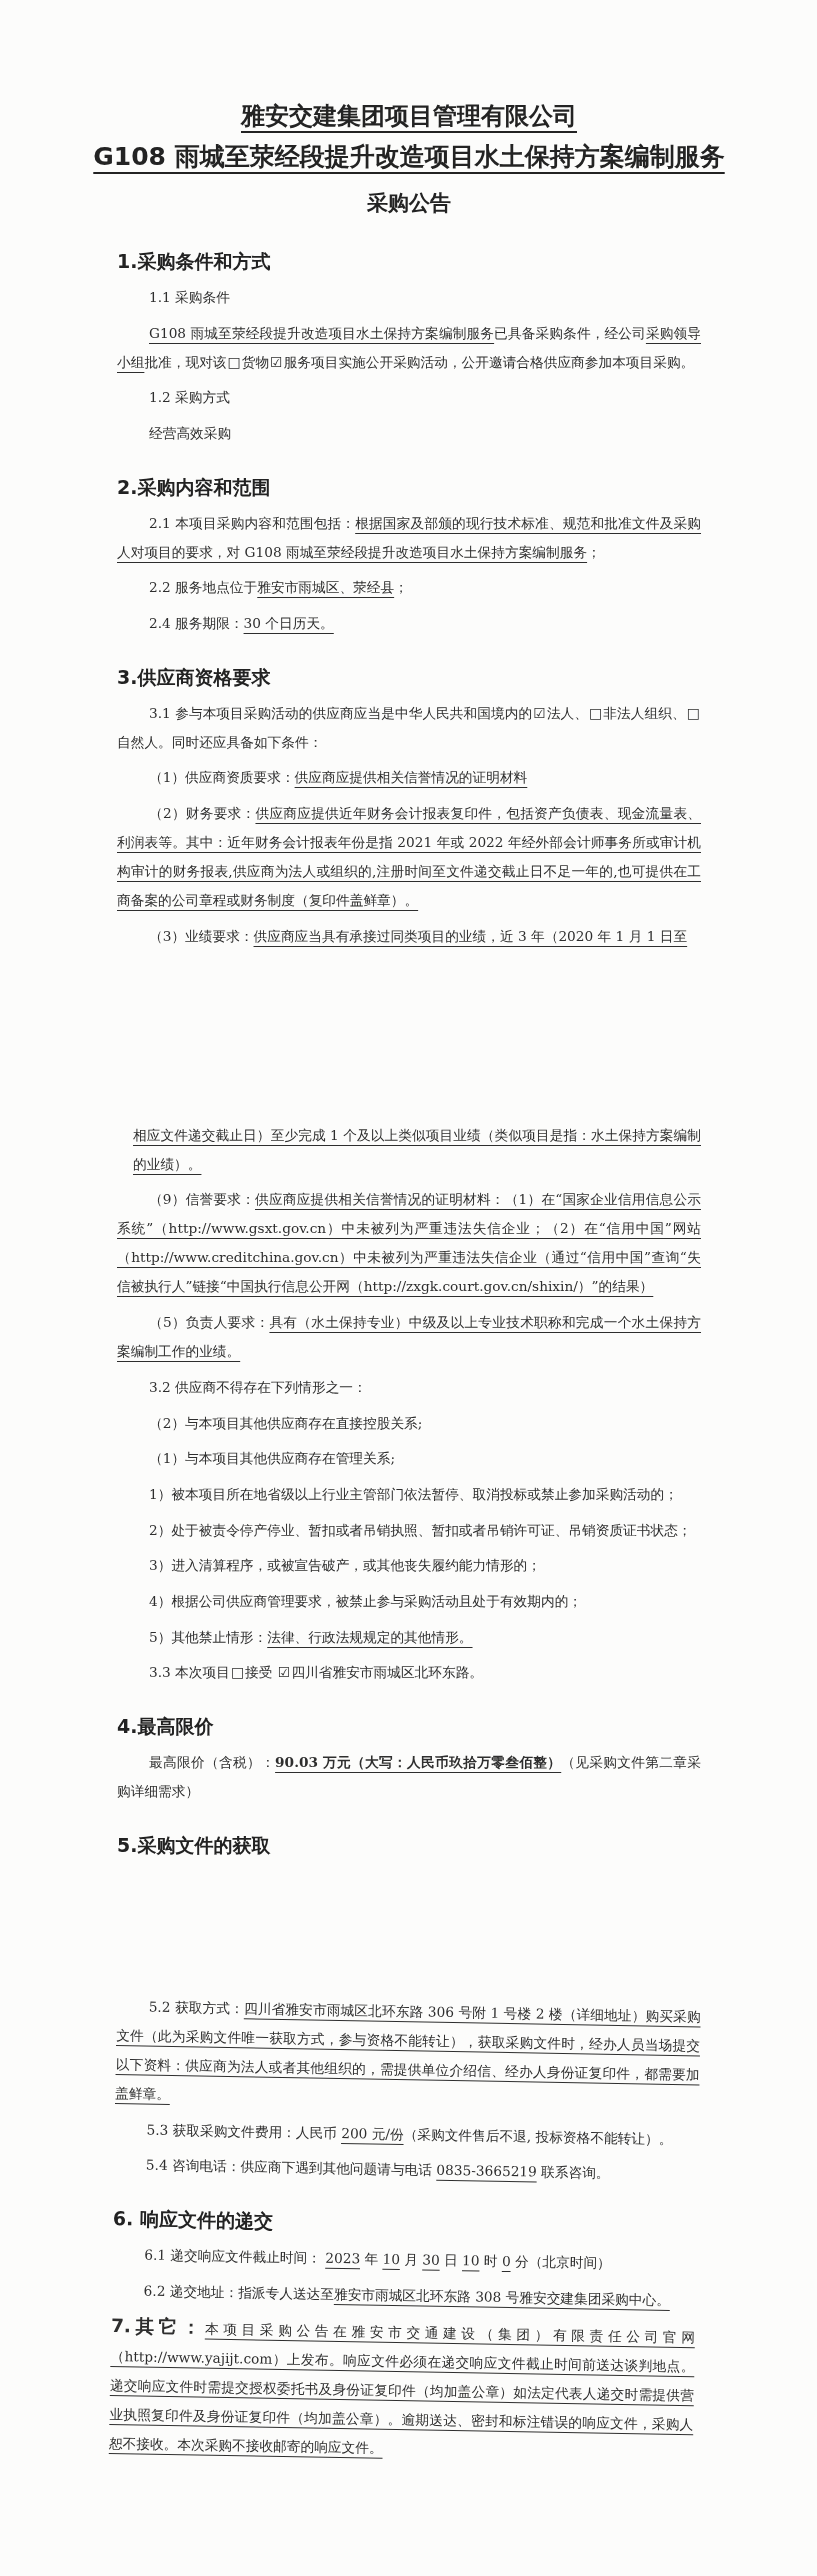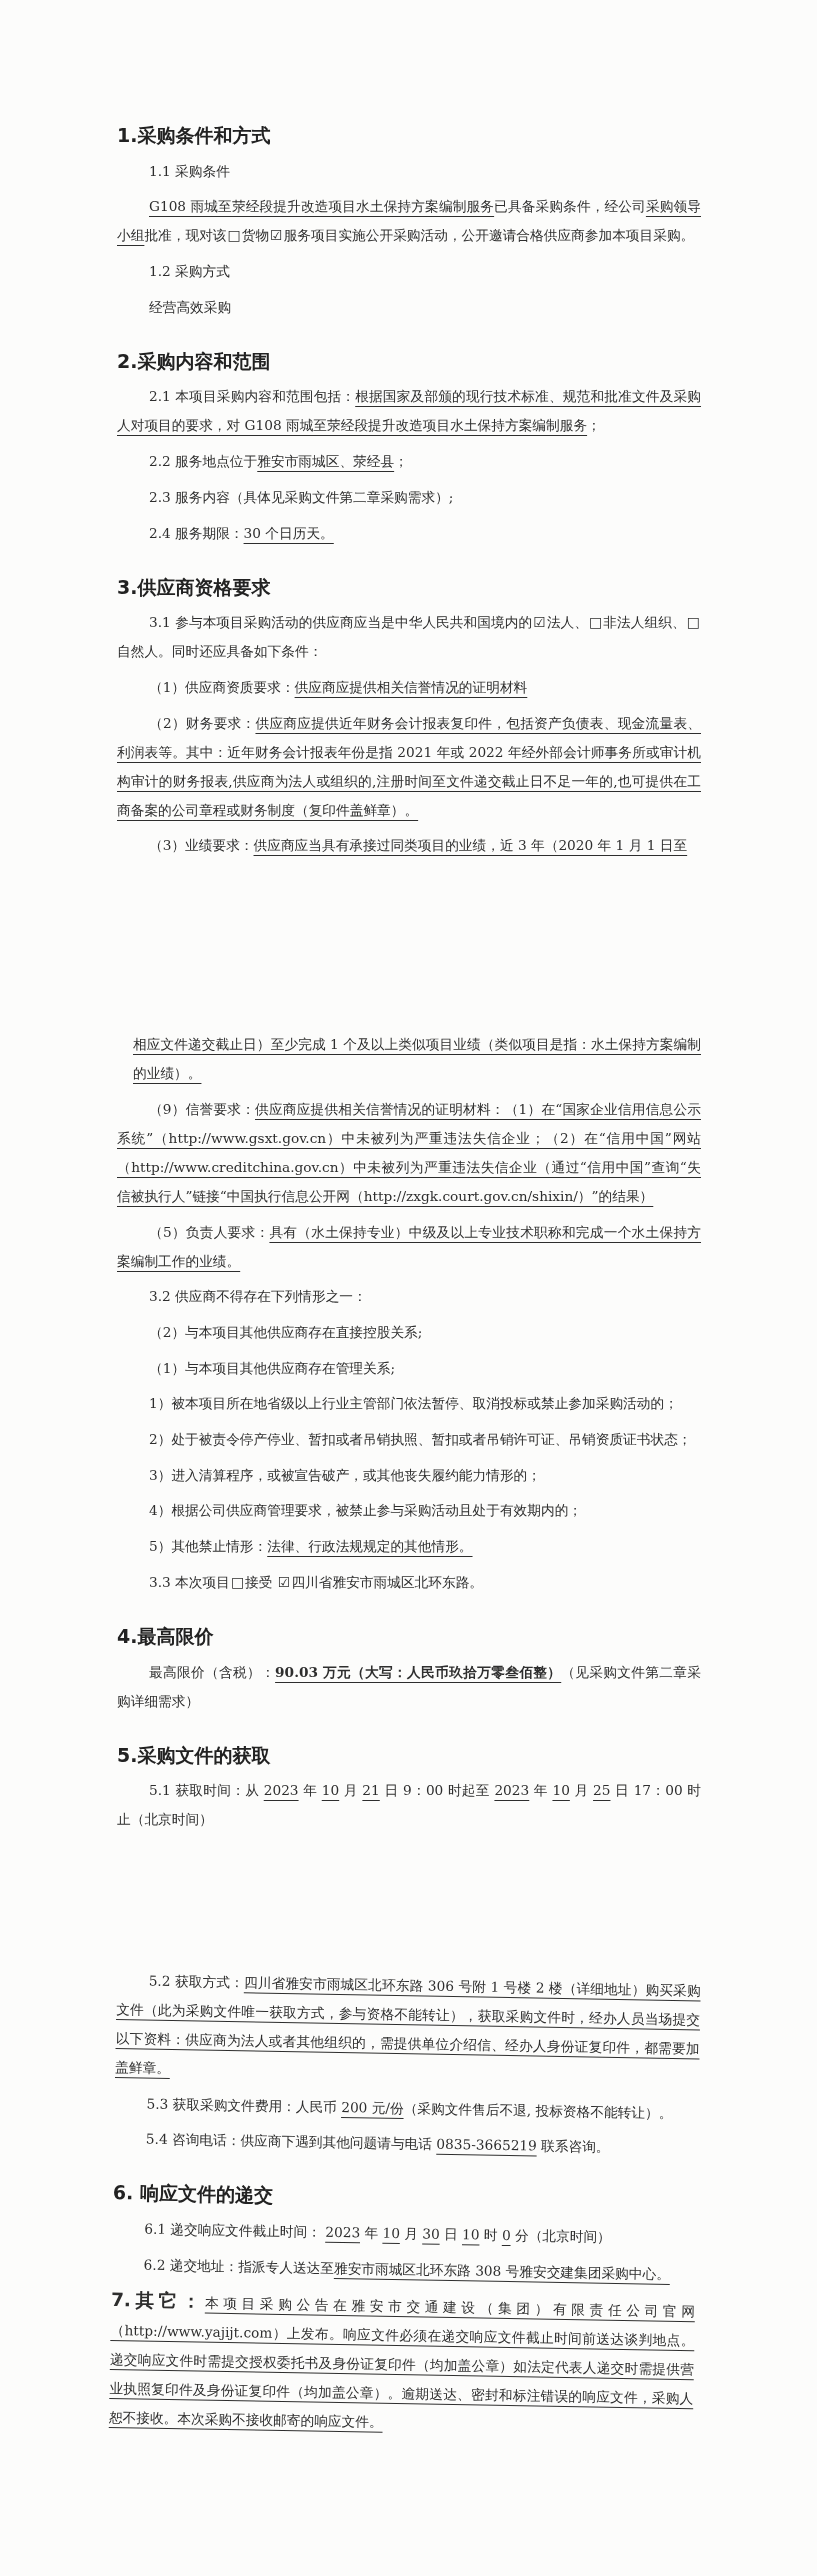--- a/index.html
+++ b/index.html
@@ -38,31 +38,35 @@
   }
   .cb{font-family:"DejaVu Sans","Liberation Sans",sans-serif;font-size:14px;padding:0 1px;}
   
   .skew{transform:rotate(1.02deg);transform-origin:0 0;}
 </style>
 </head>
 <body>
 
 <div class="doc">
 
+  <div>
+    <div class="t1">雅安交建集团项目管理有限公司</div>
+    <div class="t2">G108 雨城至荥经段提升改造项目水土保持方案编制服务</div>
+    <div class="t3">采购公告</div>
+  </div>
 
   <div id="blocks-main">
       <div class="h">1.采购条件和方式</div>
       <div class="blk ind"><span class="">1.1 采购条件</span></div>
       <div class="blk ind"><span class="u ">G108 雨城至荥经段提升改造项目水土保持方案编制服务</span><span class="">已具备采购条件，经公司</span><span class="u ">采购领导小组</span><span class="">批准，现对该</span><span class="cb">□</span><span class="">货物</span><span class="cb">☑</span><span class="">服务项目实施公开采购活动，公开邀请合格供应商参加本项目采购。</span></div>
       <div class="blk ind"><span class="">1.2 采购方式</span></div>
       <div class="blk ind"><span class="">经营高效采购</span></div>
       <div class="h">2.采购内容和范围</div>
       <div class="blk ind"><span class="">2.1 本项目采购内容和范围包括：</span><span class="u ">根据国家及部颁的现行技术标准、规范和批准文件及采购人对项目的要求，对 G108 雨城至荥经段提升改造项目水土保持方案编制服务</span><span class="">；</span></div>
       <div class="blk ind"><span class="">2.2 服务地点位于</span><span class="u ">雅安市雨城区、荥经县</span><span class="">；</span></div>
-      <div class="blk ind"><span class="">2.3 服务内容（具体见采购文件第二章采购需求）;</span></div>
       <div class="blk ind"><span class="">2.4 服务期限：</span><span class="u ">30 个日历天。</span></div>
       <div class="h">3.供应商资格要求</div>
       <div class="blk ind"><span class="">3.1 参与本项目采购活动的供应商应当是中华人民共和国境内的</span><span class="cb">☑</span><span class="">法人、</span><span class="cb">□</span><span class="">非法人组织、</span><span class="cb">□</span><span class="">自然人。同时还应具备如下条件：</span></div>
       <div class="blk ind"><span class="">（1）供应商资质要求：</span><span class="u ">供应商应提供相关信誉情况的证明材料</span></div>
       <div class="blk ind"><span class="">（2）财务要求：</span><span class="u ">供应商应提供近年财务会计报表复印件，包括资产负债表、现金流量表、利润表等。其中：近年财务会计报表年份是指 2021 年或 2022 年经外部会计师事务所或审计机构审计的财务报表,供应商为法人或组织的,注册时间至文件递交截止日不足一年的,也可提供在工商备案的公司章程或财务制度（复印件盖鲜章）。</span></div>
       <div class="blk ind"><span class="">（3）业绩要求：</span><span class="u ">供应商应当具有承接过同类项目的业绩，近 3 年（2020 年 1 月 1 日至</span></div>
       <div class="blk pb"><span class="u ">相应文件递交截止日）至少完成 1 个及以上类似项目业绩（类似项目是指：水土保持方案编制的业绩）。</span></div>
       <div class="blk ind"><span class="">（9）信誉要求：</span><span class="u ">供应商应提供相关信誉情况的证明材料：（1）在“国家企业信用信息公示系统”（http://www.gsxt.gov.cn）中未被列为严重违法失信企业；（2）在“信用中国”网站（http://www.creditchina.gov.cn）中未被列为严重违法失信企业（通过“信用中国”查询“失信被执行人”链接“中国执行信息公开网（http://zxgk.court.gov.cn/shixin/）”的结果）</span></div>
       <div class="blk ind"><span class="">（5）负责人要求：</span><span class="u ">具有（水土保持专业）中级及以上专业技术职称和完成一个水土保持方案编制工作的业绩。</span></div>
       <div class="blk ind"><span class="">3.2 供应商不得存在下列情形之一：</span></div>
@@ -70,21 +74,20 @@
       <div class="blk ind"><span class="">（1）与本项目其他供应商存在管理关系;</span></div>
       <div class="blk ind"><span class="">1）被本项目所在地省级以上行业主管部门依法暂停、取消投标或禁止参加采购活动的；</span></div>
       <div class="blk ind"><span class="">2）处于被责令停产停业、暂扣或者吊销执照、暂扣或者吊销许可证、吊销资质证书状态；</span></div>
       <div class="blk ind"><span class="">3）进入清算程序，或被宣告破产，或其他丧失履约能力情形的；</span></div>
       <div class="blk ind"><span class="">4）根据公司供应商管理要求，被禁止参与采购活动且处于有效期内的；</span></div>
       <div class="blk ind"><span class="">5）其他禁止情形：</span><span class="u ">法律、行政法规规定的其他情形。</span></div>
       <div class="blk ind"><span class="">3.3 本次项目</span><span class="cb">□</span><span class="">接受 </span><span class="cb">☑</span><span class="">四川省雅安市雨城区北环东路。</span></div>
       <div class="h">4.最高限价</div>
       <div class="blk ind"><span class="">最高限价（含税）：</span><span class="u b ">90.03 万元（大写：人民币玖拾万零叁佰整）</span><span class="">（见采购文件第二章采购详细需求）</span></div>
       <div class="h">5.采购文件的获取</div>
-      <div class="blk ind"><span class="">5.1 获取时间：从 </span><span class="u ">2023</span><span class=""> 年 </span><span class="u ">10</span><span class=""> 月 </span><span class="u ">21</span><span class=""> 日 9：00 时起至 </span><span class="u ">2023</span><span class=""> 年 </span><span class="u ">10</span><span class=""> 月 </span><span class="u ">25</span><span class=""> 日 17：00 时止（北京时间）</span></div>
     </div>
 
   <div class="skew">
     <div id="blocks-skew">
         <div class="blk ind pb2"><span class="">5.2 获取方式：</span><span class="u ">四川省雅安市雨城区北环东路 306 号附 1 号楼 2 楼（详细地址）购买采购文件（此为采购文件唯一获取方式，参与资格不能转让），获取采购文件时，经办人员当场提交以下资料：供应商为法人或者其他组织的，需提供单位介绍信、经办人身份证复印件，都需要加盖鲜章。</span></div>
         <div class="blk ind"><span class="">5.3 获取采购文件费用：人民币 </span><span class="u ">200 元/份</span><span class="">（采购文件售后不退, 投标资格不能转让）。</span></div>
         <div class="blk ind"><span class="">5.4 咨询电话：供应商下遇到其他问题请与电话 </span><span class="u ">0835-3665219</span><span class=""> 联系咨询。</span></div>
         <div class="h">6. 响应文件的递交</div>
         <div class="blk ind"><span class="">6.1 递交响应文件截止时间： </span><span class="u ">2023</span><span class=""> 年 </span><span class="u ">10</span><span class=""> 月 </span><span class="u ">30</span><span class=""> 日 </span><span class="u ">10</span><span class=""> 时 </span><span class="u ">0</span><span class=""> 分（北京时间）</span></div>
         <div class="blk ind"><span class="">6.2 递交地址：指派专人送达至</span><span class="u ">雅安市雨城区北环东路 308 号雅安交建集团采购中心。</span></div>

